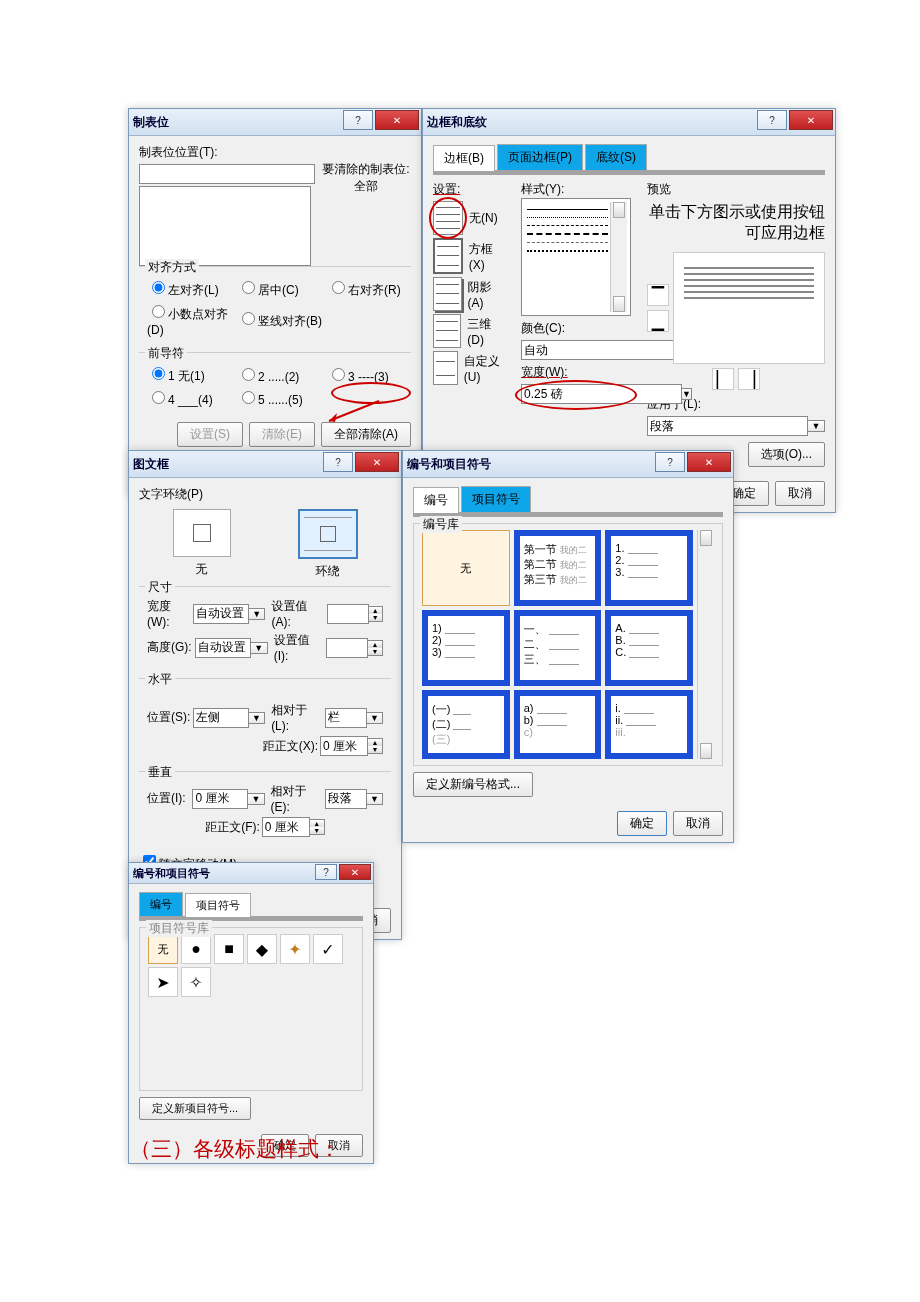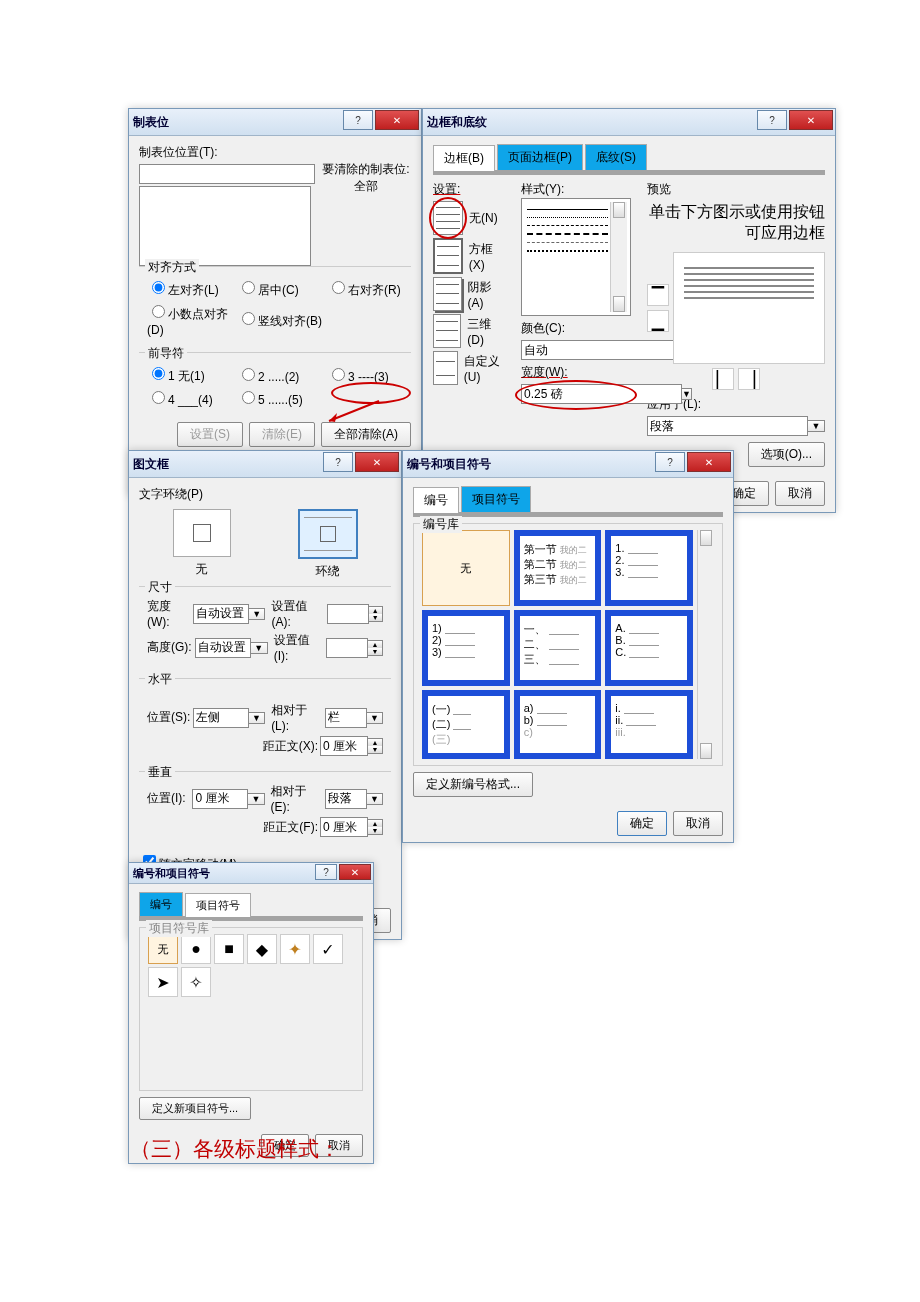--- a/index.html
+++ b/index.html
@@ -304,21 +304,21 @@
     <div class="grp" style="border:none;border-top:1px solid #ccc;padding-top:8px">
       <span class="lgd">垂直</span>
       <div class="row">
         <span style="width:48px">位置(I):</span>
         <input type="text" readonly="" style="width: 50px;" value="0 厘米">
             <div class="dd">▼</div>
         <span style="margin-left:6px">相对于(E):</span>
         <input type="text" readonly="" style="width: 36px; margin-left: 2px;" value="段落">
             <div class="dd">▼</div>
       </div>
-      <div class="row" style="justify-content:flex-end">
+      <div class="row" style="justify-content:center">
         <span>距正文(F):</span>
         <input type="text" style="width: 42px; margin-left: 2px;" value="0 厘米">
             <div class="spin">
               <div>▲</div>
               <div>▼</div>
             </div>
       </div>
     </div>
     <div><label><input type="checkbox" checked="" style=""><span>随文字移动(M)</span></label></div>
     <div><label><input type="checkbox" style=""><span>锁定标记(K)</span></label></div>

